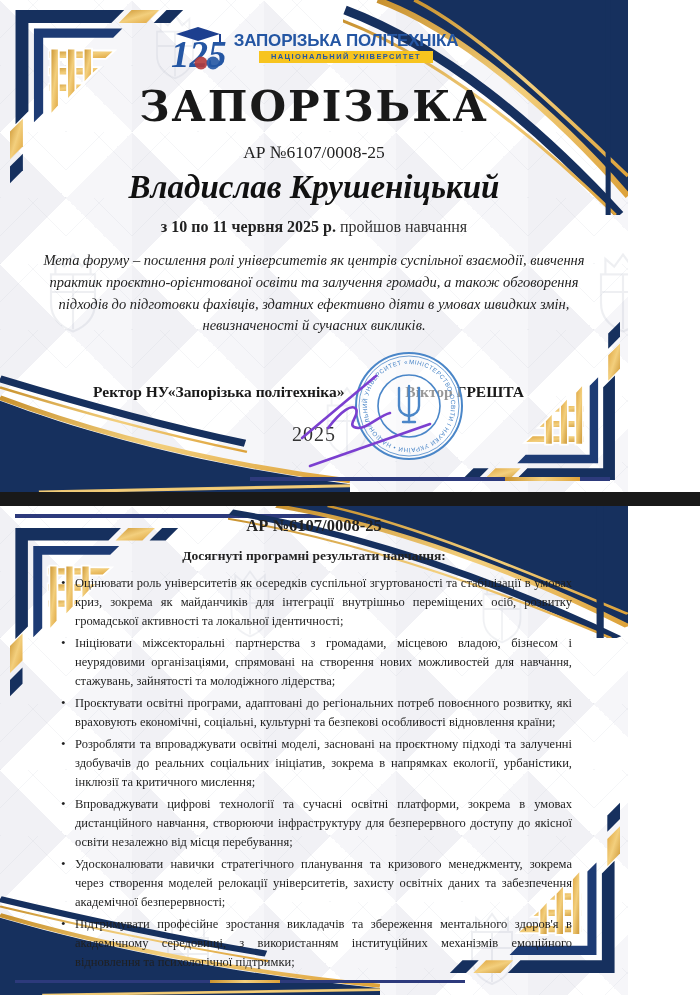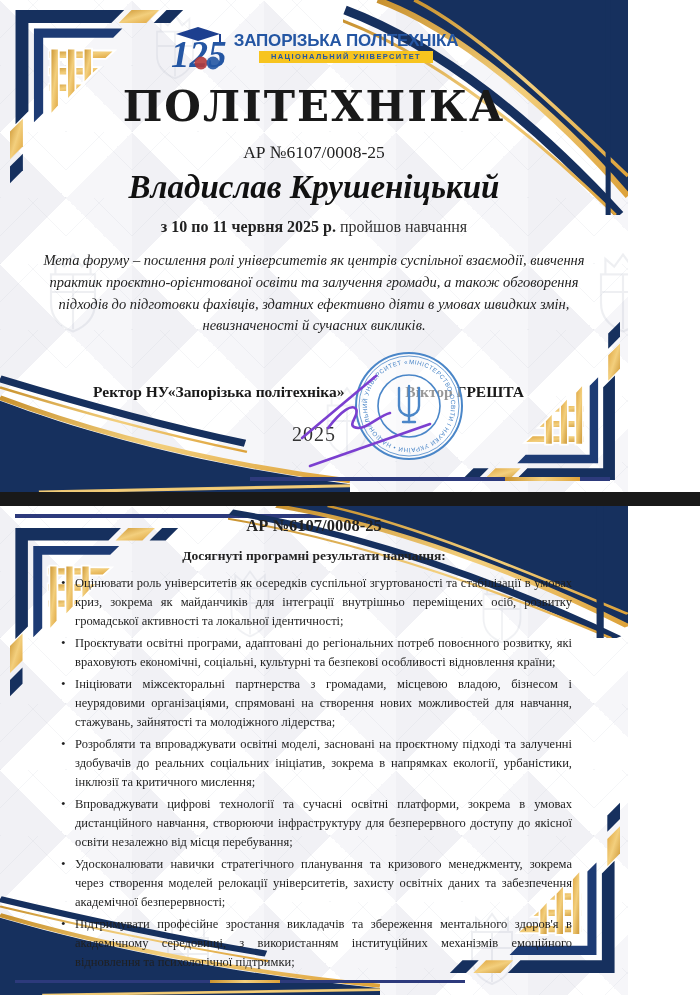--- a/index.html
+++ b/index.html
@@ -148,21 +148,21 @@
         <text x="1" y="45" font-family="Liberation Serif,serif" font-style="italic" font-weight="bold" font-size="37" fill="#2456a3">125</text>
         <circle cx="31" cy="41" r="6.5" fill="#b33b3b" opacity=".9"></circle>
         <circle cx="43" cy="41" r="6.5" fill="#2456a3" opacity=".9"></circle>
       </svg>
       <div class="logo-txt">
         <div class="logo-name">ЗАПОРІЗЬКА ПОЛІТЕХНІКА</div>
         <div class="logo-band">НАЦІОНАЛЬНИЙ УНІВЕРСИТЕТ</div>
       </div>
     </div>
 
-    <div class="cert-title">ПОЛІТЕХНІКА</div>
+    <div class="cert-title">ЗАПОРІЗЬКА</div>
     <div class="cert-number">АР №6107/0008-25</div>
     <div class="recipient">Владислав Крушеніцький</div>
     <div class="period"><b>з 10 по 11 червня 2025 р.</b><span> пройшов навчання</span></div>
     <div class="desc">Мета форуму – посилення ролі університетів як центрів суспільної взаємодії, вивчення практик проєктно-орієнтованої освіти та залучення громади, а також обговорення підходів до підготовки фахівців, здатних ефективно діяти в умовах швидких змін, невизначеності й сучасних викликів.</div>
 
     <div class="sign-row">
       <span>Ректор НУ«Запорізька політехніка»</span>
       <span>Віктор ГРЕШТА</span>
     </div>
     <div class="year">2025</div>
@@ -229,22 +229,22 @@
   <div class="hline" style="bottom:12px;left:15px;width:450px">
       <span class="gold-seg" style="left:195px;width:70px"></span>
     </div>
 
   <div class="content">
     <div class="apx-number">АР №6107/0008-25</div>
     <div class="apx-heading">Досягнуті програмні результати навчання:</div>
 
     <ul class="outcomes">
       <li>Оцінювати роль університетів як осередків суспільної згуртованості та стабілізації в умовах криз, зокрема як майданчиків для інтеграції внутрішньо переміщених осіб, розвитку громадської активності та локальної ідентичності;</li>
+      <li>Ініціювати міжсекторальні партнерства з громадами, місцевою владою, бізнесом і неурядовими організаціями, спрямовані на створення нових можливостей для навчання, стажувань, зайнятості та молодіжного лідерства;</li>
       <li>Проєктувати освітні програми, адаптовані до регіональних потреб повоєнного розвитку, які враховують економічні, соціальні, культурні та безпекові особливості відновлення країни;</li>
-      <li>Ініціювати міжсекторальні партнерства з громадами, місцевою владою, бізнесом і неурядовими організаціями, спрямовані на створення нових можливостей для навчання, стажувань, зайнятості та молодіжного лідерства;</li>
       <li>Розробляти та впроваджувати освітні моделі, засновані на проєктному підході та залученні здобувачів до реальних соціальних ініціатив, зокрема в напрямках екології, урбаністики, інклюзії та критичного мислення;</li>
       <li>Впроваджувати цифрові технології та сучасні освітні платформи, зокрема в умовах дистанційного навчання, створюючи інфраструктуру для безперервного доступу до якісної освіти незалежно від місця перебування;</li>
       <li>Удосконалювати навички стратегічного планування та кризового менеджменту, зокрема через створення моделей релокації університетів, захисту освітніх даних та забезпечення академічної безперервності;</li>
       <li>Підтримувати професійне зростання викладачів та збереження ментального здоров'я в академічному середовищі, з використанням інституційних механізмів емоційного відновлення та психологічної підтримки;</li>
 
     </ul>
 
   </div>
 </div>
 

